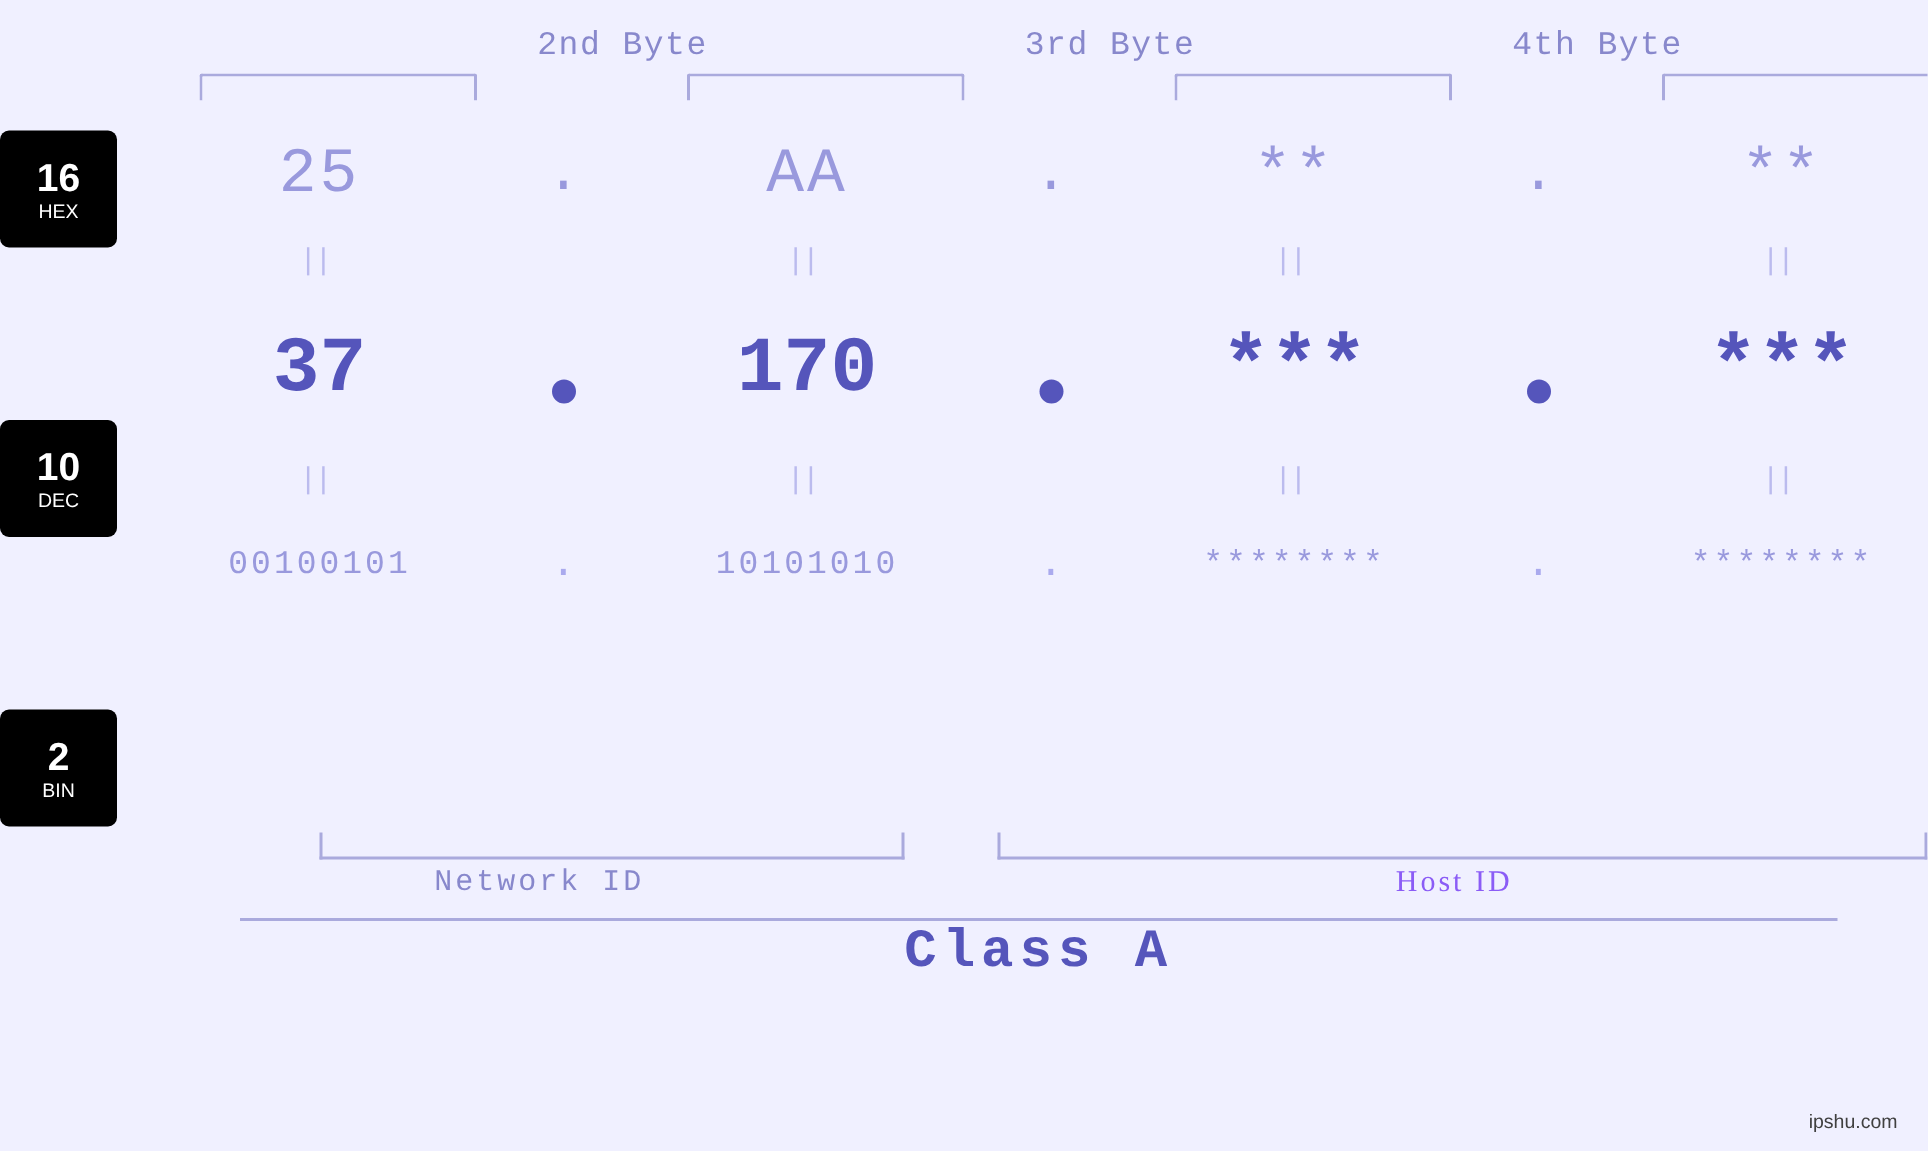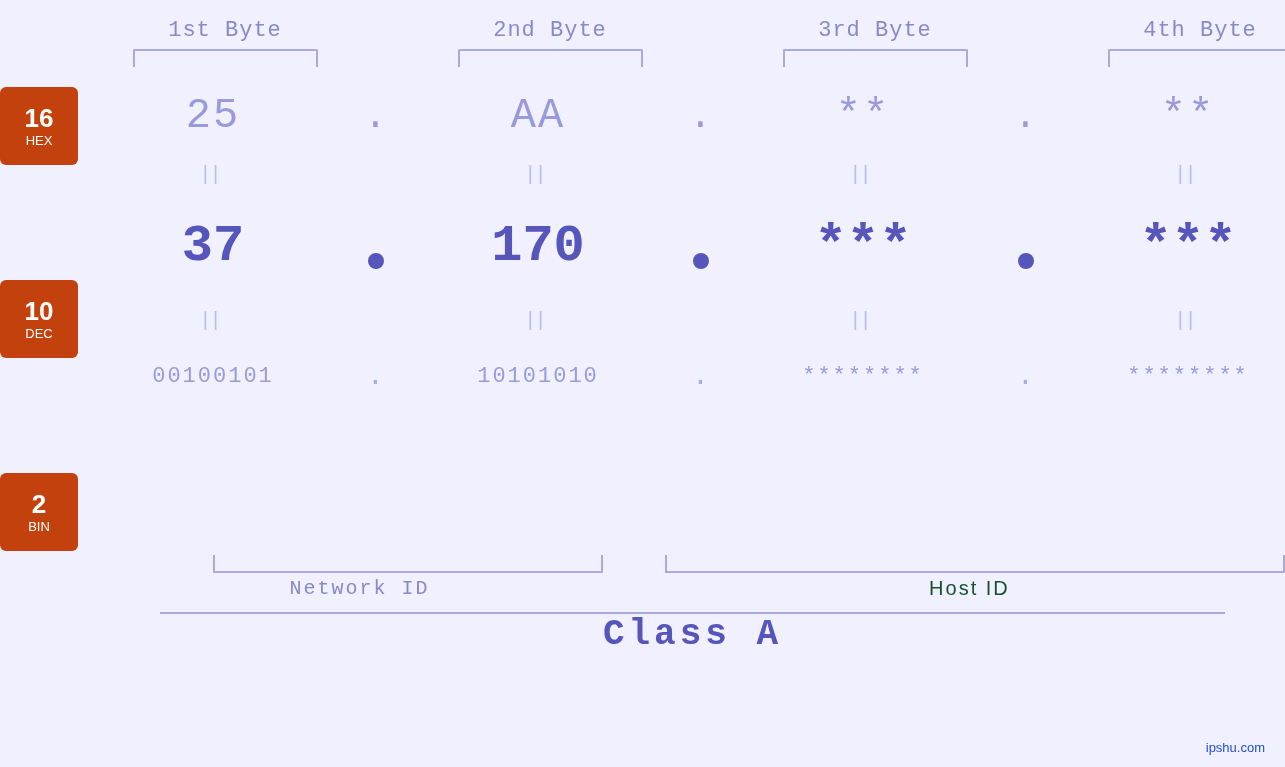--- a/index.html
+++ b/index.html
@@ -77,21 +77,21 @@
       flex-direction: column;
       align-items: center;
       width: 140px;
       padding-top: 10px;
       gap: 0;
     }
 
     .badge {
       width: 78px;
       height: 78px;
-      background: #c2410c;
+      background: #000000;
       border-radius: 6px;
       display: flex;
       flex-direction: column;
       align-items: center;
       justify-content: center;
       color: white;
       margin-bottom: 0;
     }
 
     .badge-num {
@@ -215,41 +215,38 @@
       justify-content: center;
       font-size: 28px;
       color: #aaaaee;
     }
 
     
     .watermark {
       position: absolute;
       bottom: 12px;
       right: 20px;
-      color: #1d4ed8;
+      color: #404040;
       font-size: 13px;
       font-family: Arial, sans-serif;
       margin-left: 20px;
     }
 
     .equals-symbol {
       font-size: 20px;
       color: #bbbbee;
       letter-spacing: 5px;
     }
   </style>
 </head>
 <body>
 
 <div class="container">
 
   <div class="header-row">
-    <div class="byte-col">
-      <span class="byte-header">1st Byte</span>
-    </div>
     <div class="dot-col"></div>
     <div class="byte-col">
       <span class="byte-header">2nd Byte</span>
     </div>
     <div class="dot-col"></div>
     <div class="byte-col">
       <span class="byte-header">3rd Byte</span>
     </div>
     <div class="dot-col"></div>
     <div class="byte-col">
@@ -383,21 +380,21 @@
       <div style="width:390px; height:18px; border: 2px solid #aaaadd; border-top: none;"></div>
     </div>
 
     <div style="width: 660px; display:flex; justify-content:center; margin-left: 10px;">
       <div style="width:620px; height:18px; border: 2px solid #aaaadd; border-top: none;"></div>
     </div>
   </div>
 
   <div style="display:flex; width:100%; padding-left:75px; margin-top:4px;">
     <div style="width:595px; text-align:center; color:#8888cc; font-size:20px; font-family:'Courier New',Courier,monospace; letter-spacing:2px;">Network ID</div>
-    <div style="width:660px; text-align:center; color:#14532d; font-size:20px; font-family:Liberation Sans, sans-serif; letter-spacing:2px; margin-left:10px;">Host ID</div>
+    <div style="width:660px; text-align:center; color:#8b5cf6; font-size:20px; font-family:Liberation Serif, serif; letter-spacing:2px; margin-left:10px;">Host ID</div>
   </div>
 
   <div style="width:100%; margin-top:12px; padding-left:160px;">
     <div style="width:1065px; height:0; border-top:2px solid #aaaadd;"></div>
     <div style="width:1065px; text-align:center; margin-top:0;">
       <span style="font-size:36px; font-weight:bold; color:#5555bb; font-family:'Courier New',Courier,monospace; letter-spacing:4px;">Class A</span>
     </div>
   </div>
 
   <div class="watermark">ipshu.com</div>

